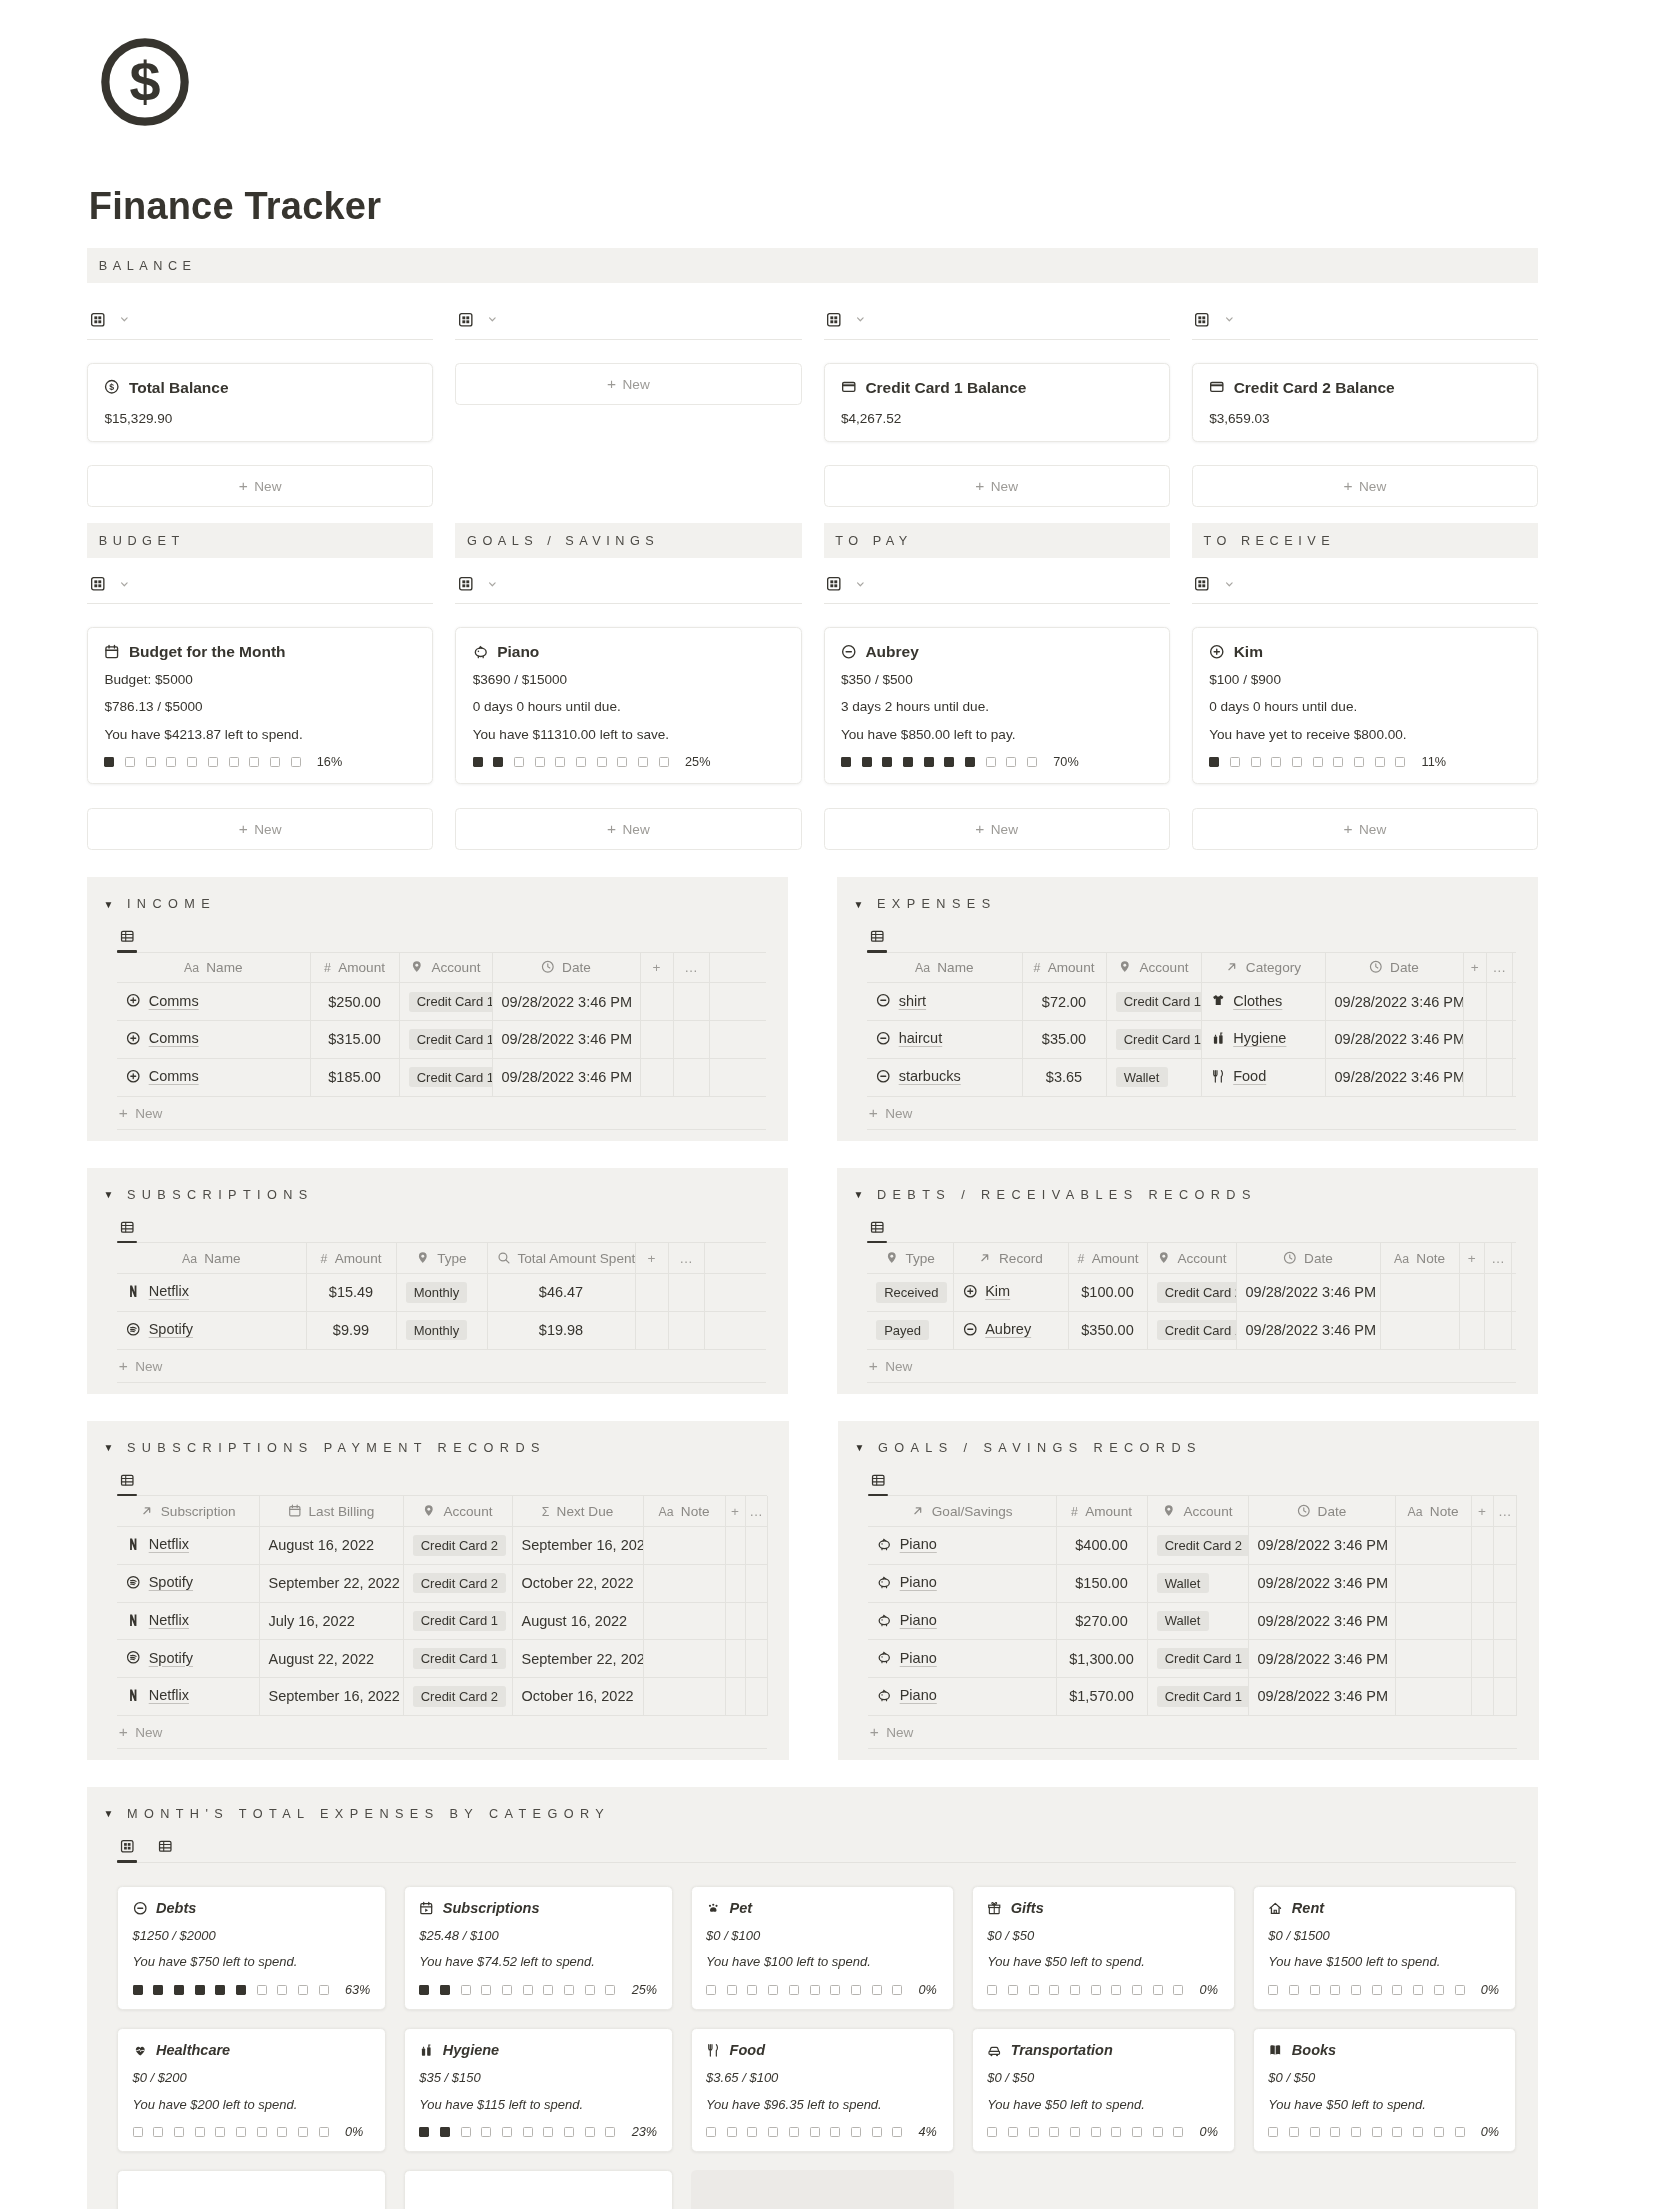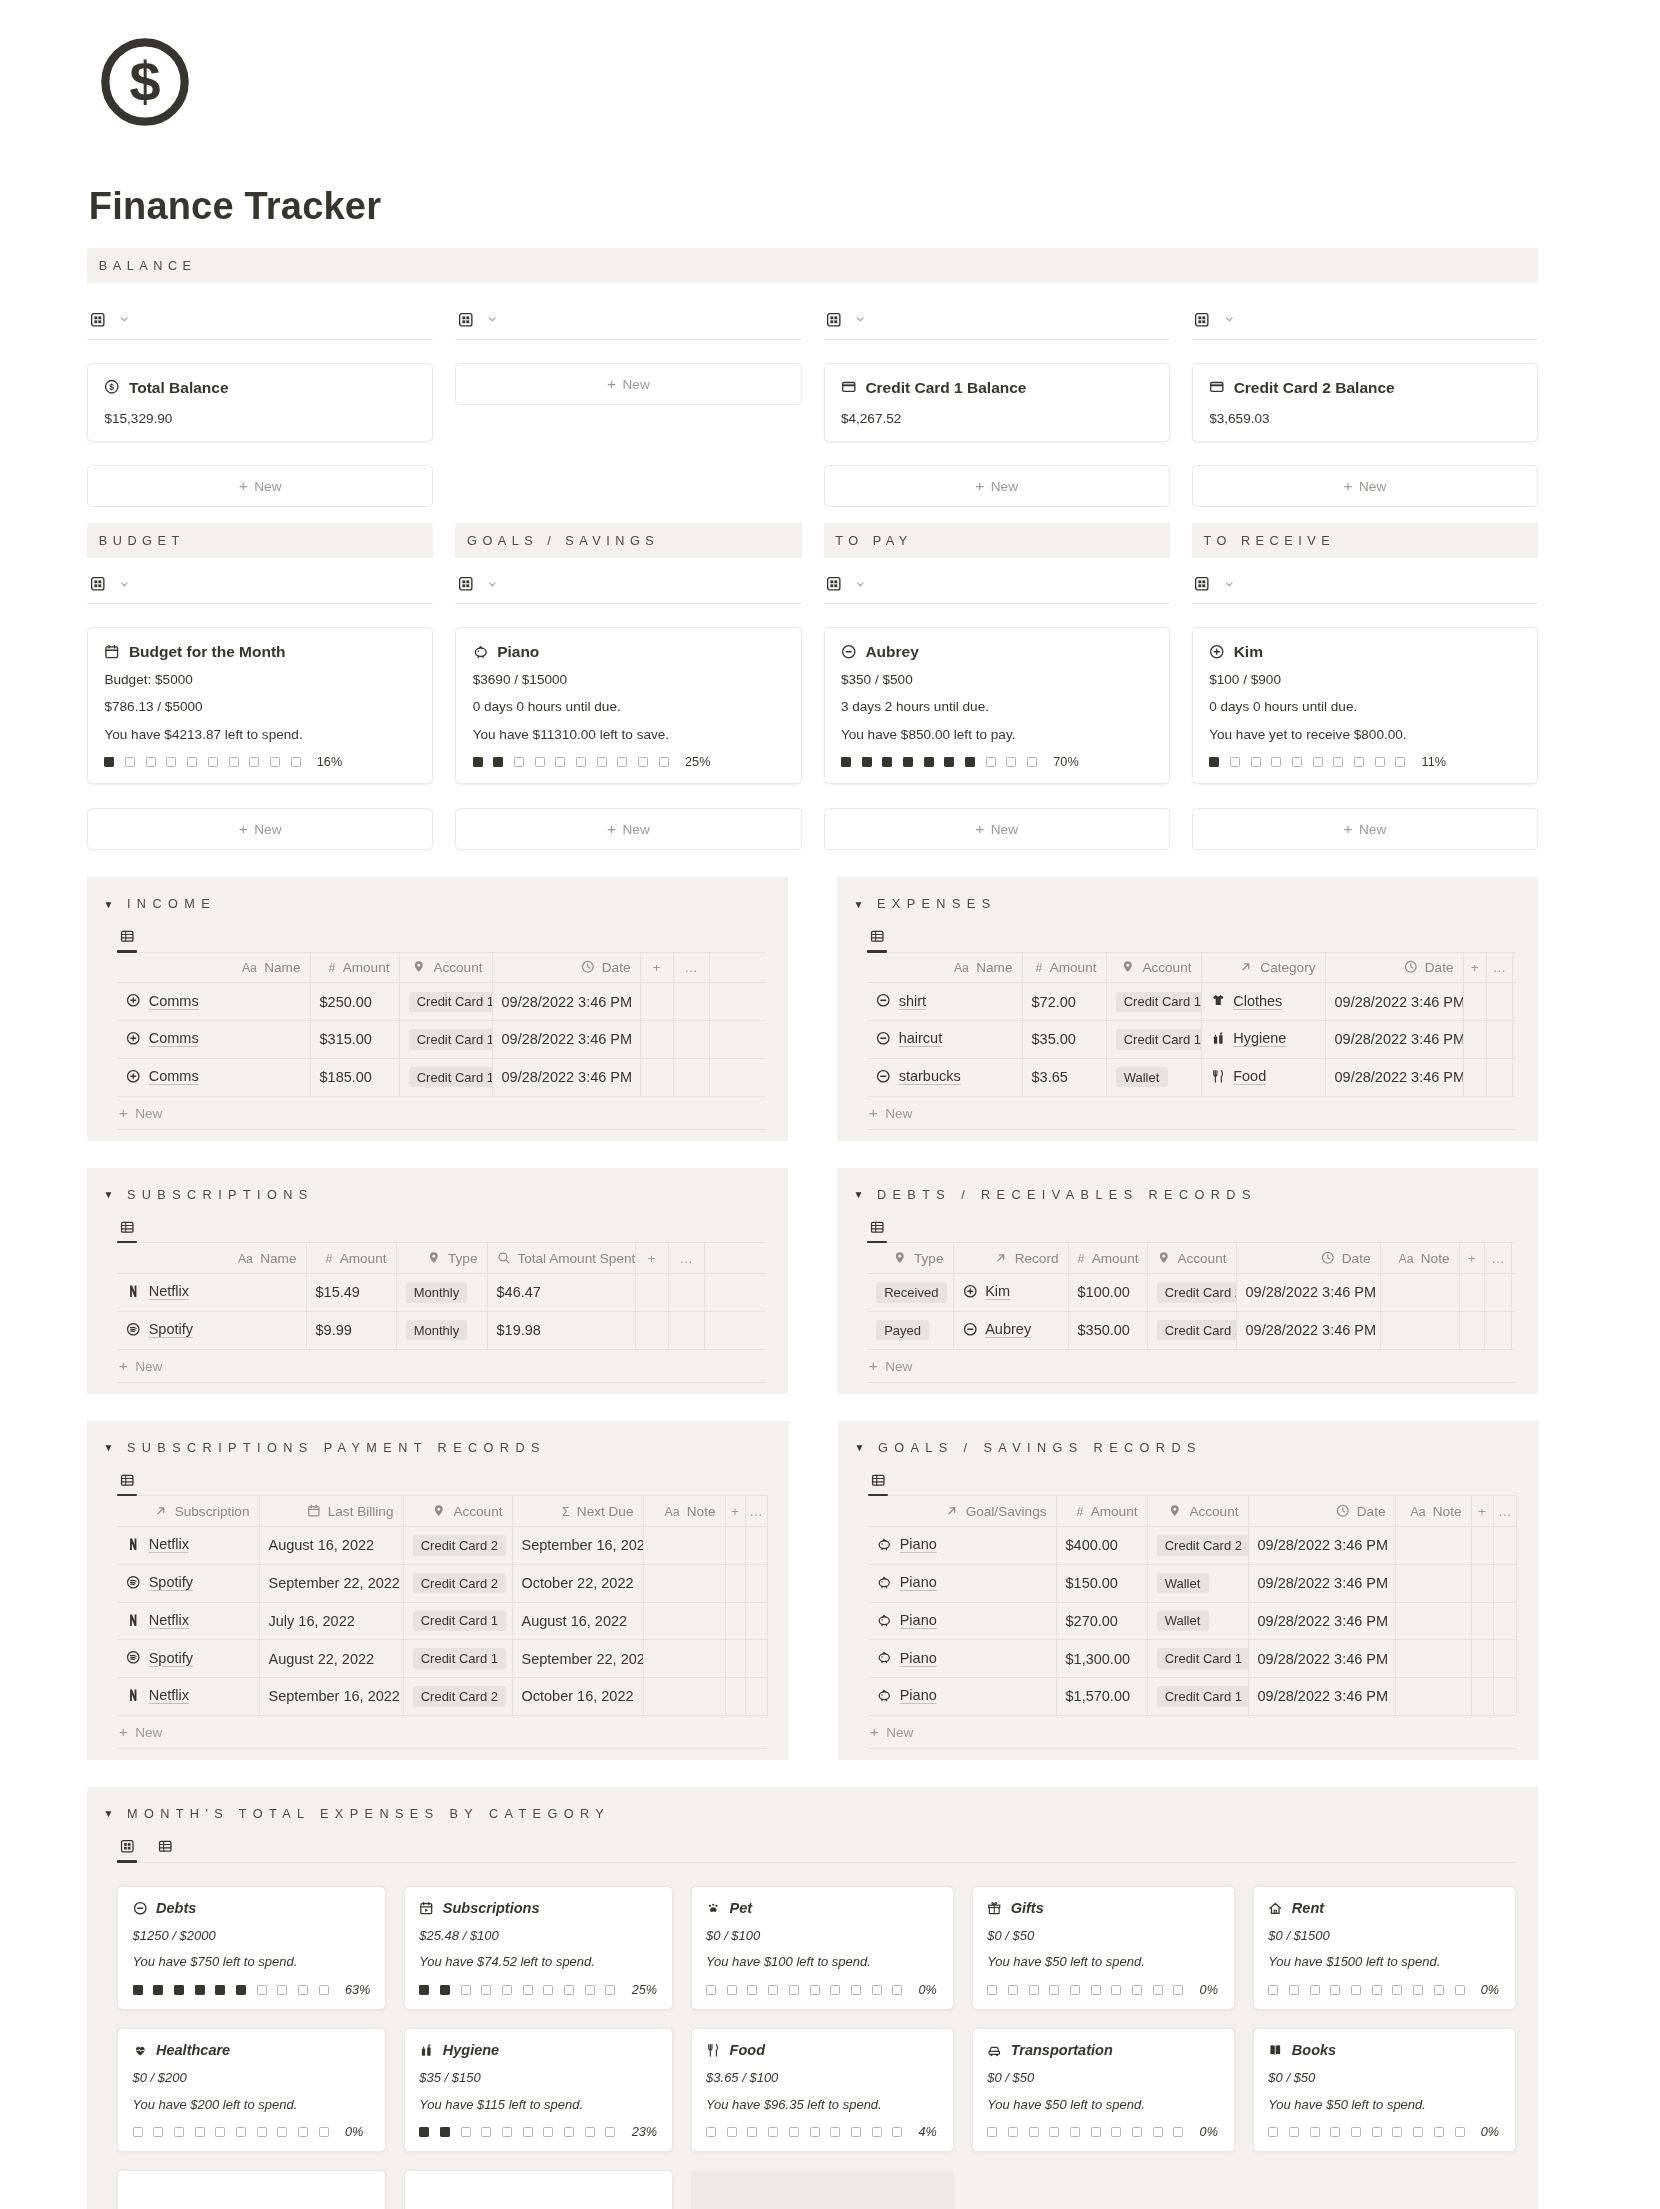--- a/index.html
+++ b/index.html
@@ -52,31 +52,31 @@
   .grid2{display:grid;grid-template-columns:1fr 1fr;gap:49px;margin-top:27px;align-items:start;}
   .panel{background:#f2f1ee;padding:16.4px 22px 11px 30px;}
   .ptitle{display:flex;align-items:center;gap:13.6px;font-size:12.7px;letter-spacing:6.4px;color:#4c4a45;margin:3.6px 0 0 -13.6px;white-space:nowrap;}
   .ptitle .tri{font-size:10px;letter-spacing:0;color:#37352f;}
   .pviewbar{display:flex;align-items:flex-end;gap:18px;border-bottom:0.9px solid #e3e2de;margin-top:18px;color:#37352f;}
   .vicon{padding:0 2.7px 8.2px;position:relative;cursor:pointer;}
   .vicon.active::after{content:"";position:absolute;left:0;right:0;bottom:-0.9px;height:2.7px;background:#37352f;border-radius:0.9px;}
 
   table.db{border-collapse:collapse;width:100%;table-layout:fixed;font-size:14.5px;}
   .db th{
-    font-weight:normal;color:#8a8884;text-align:right;font-size:13.6px;
+    font-weight:normal;color:#8a8884;text-align:center;font-size:13.6px;
     padding:7.3px 9px;border-bottom:0.9px solid #e3e2de;border-right:0.9px solid #e3e2de;
     white-space:nowrap;overflow:hidden;
   }
   .db td{
     padding:8.2px 9px;border-bottom:0.9px solid #e3e2de;border-right:0.9px solid #e3e2de;
     white-space:nowrap;overflow:hidden;height:18px;
   }
   .db th.nob,.db td.nob{border-right:none;}
   .db th.cdim{color:#9c9a96;text-align:center;padding-left:3.6px;padding-right:3.6px;}
-  .db .r{text-align:left;margin-left:48px;}
+  .db .r{text-align:center;margin-left:48px;}
   .hic{display:inline-block;margin-right:7.3px;color:#8f8d89;font-size:12.3px;vertical-align:0;}
   .hsvg{width:13.6px;height:13.6px;vertical-align:-1.8px;margin-right:7.3px;color:#8f8d89;}
   .cellname{display:inline-flex;align-items:center;gap:8.2px;max-width:100%;}
   .cellname .ic{flex:0 0 auto;}
   .rname{text-decoration:underline;text-decoration-color:#c4c2be;text-underline-offset:2.7px;}
   .tag{background:#e4e3df;border-radius:2.7px;padding:2.7px 8.2px;font-size:13px;display:inline-block;}
   .newrow{display:flex;align-items:center;gap:7.3px;color:#9c9a96;font-size:13.6px;padding:9px 1.8px 8.2px;border-bottom:0.9px solid #e3e2de;cursor:pointer;}
 
   
   .catpanel{margin-top:27px;}

